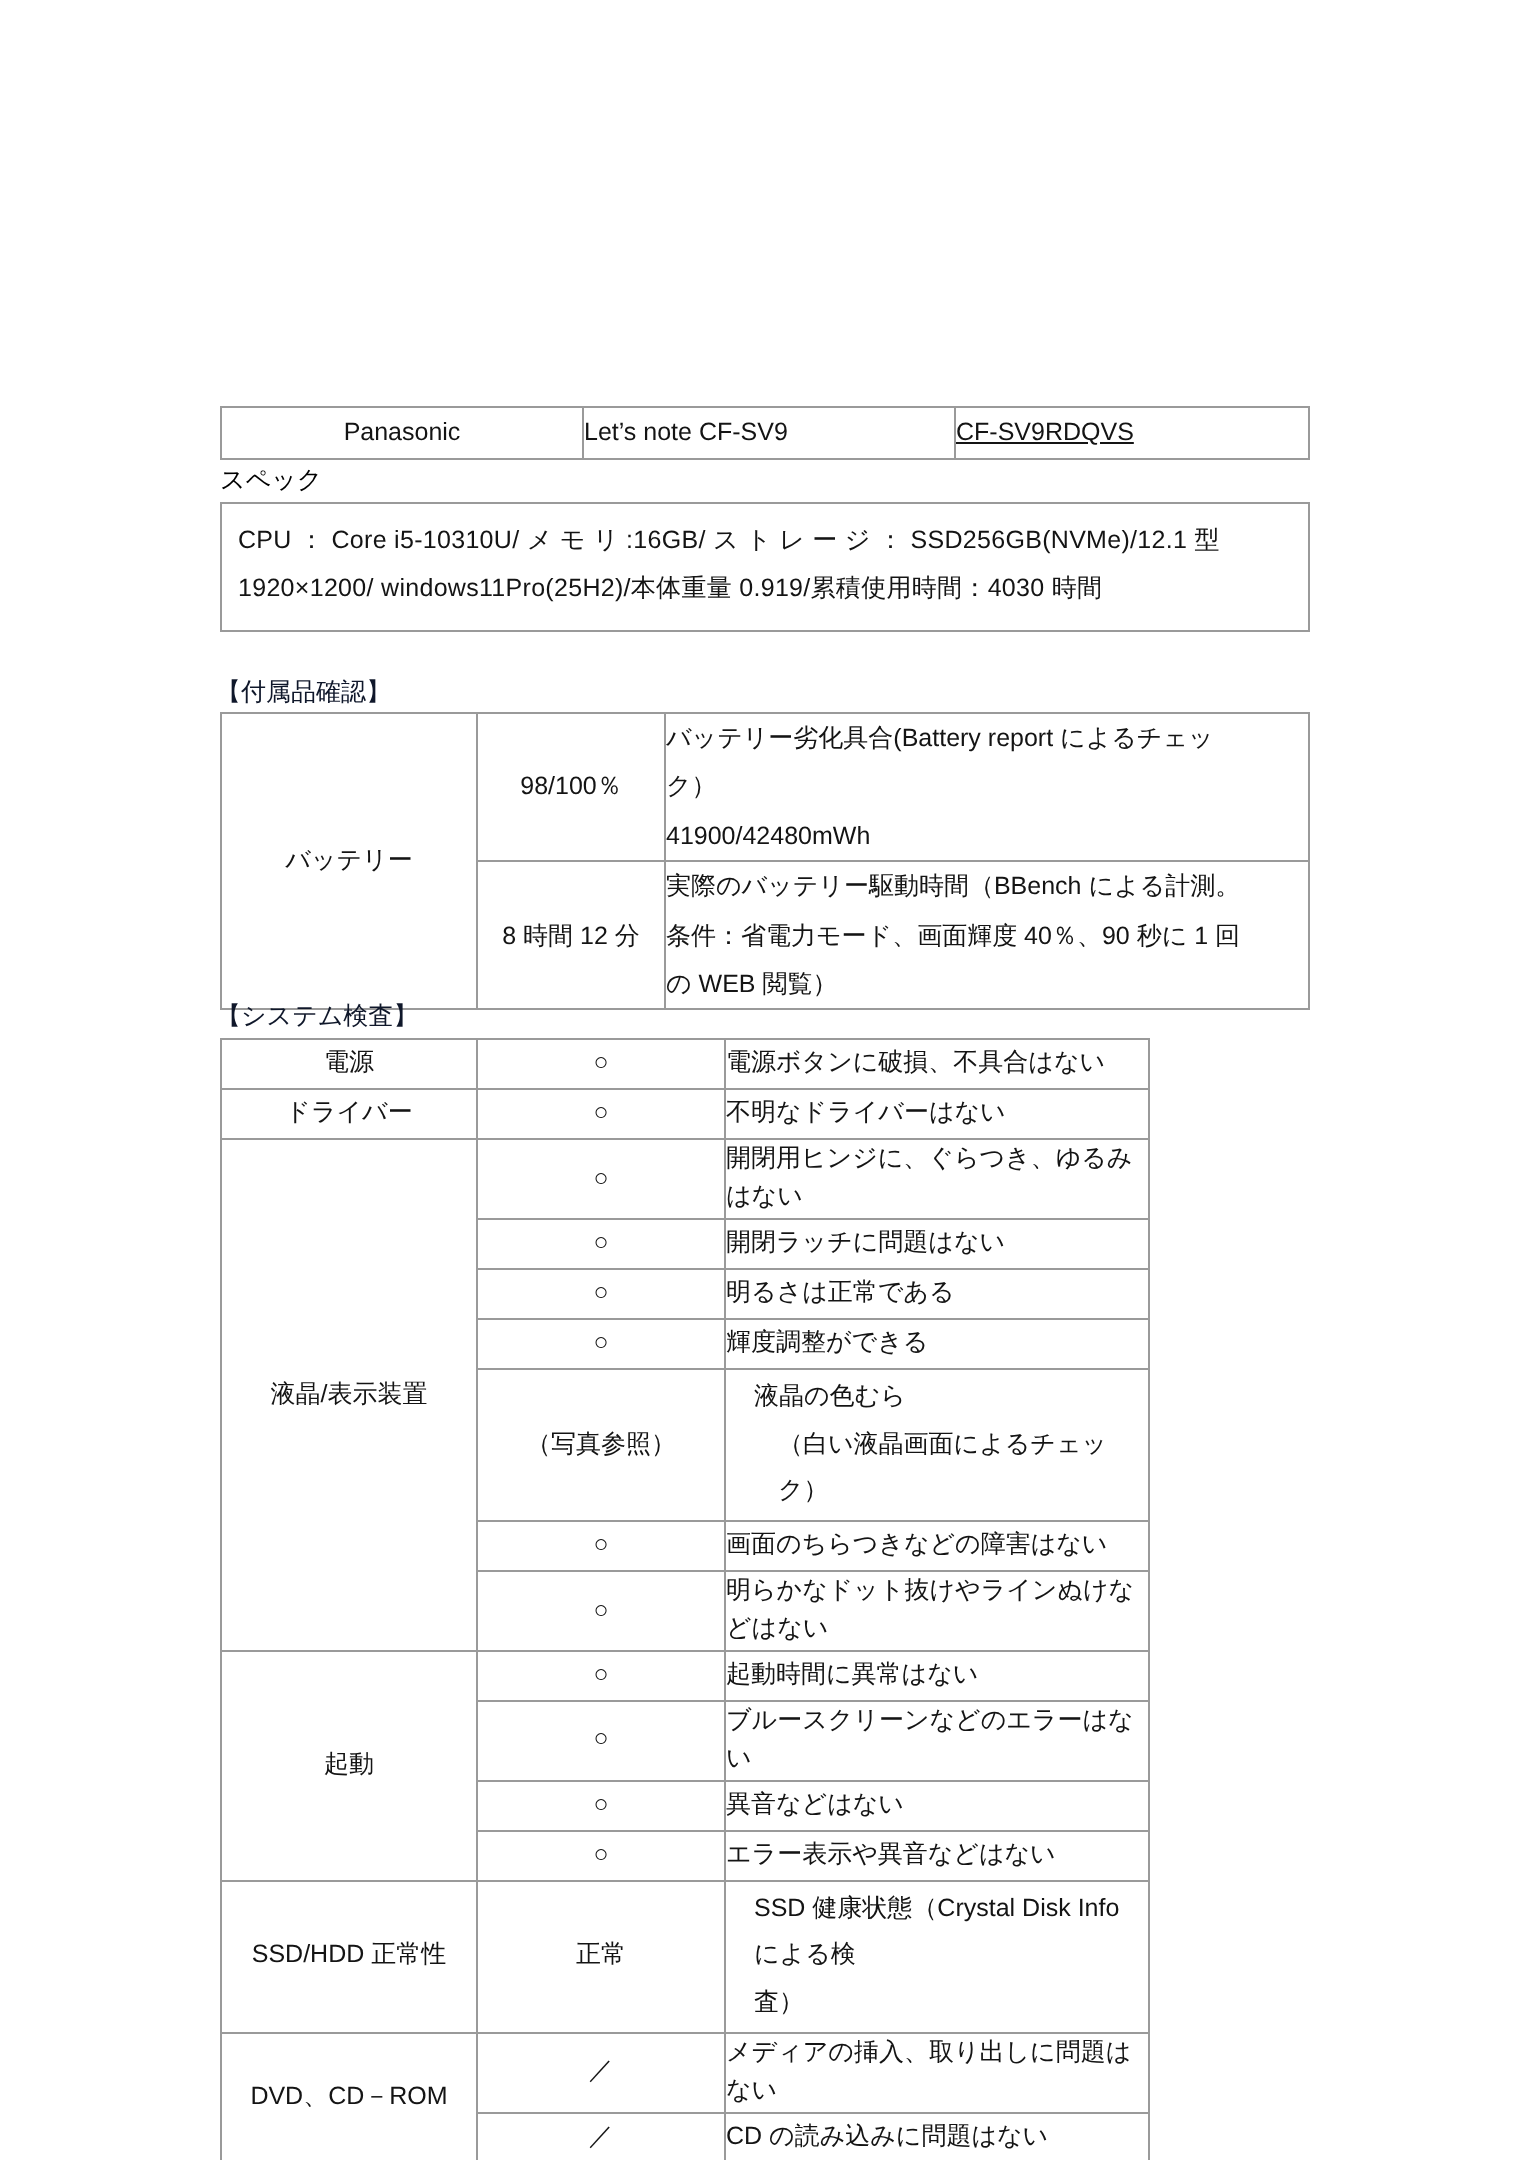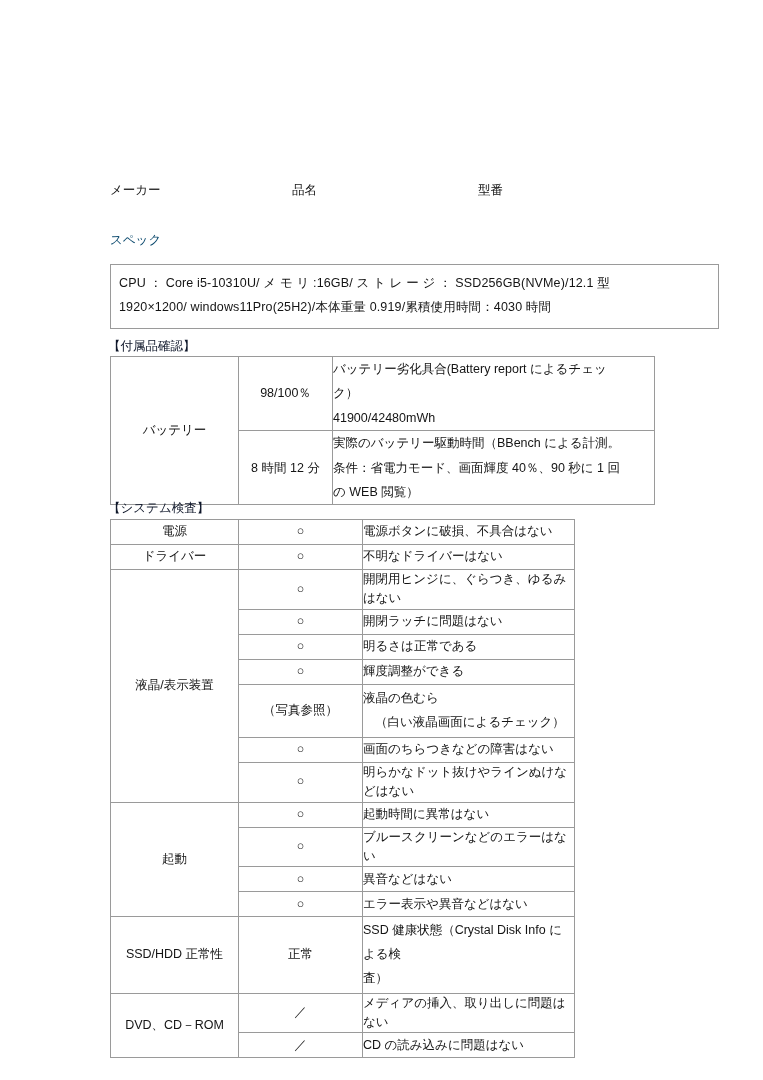--- a/index.html
+++ b/index.html
@@ -80,26 +80,26 @@
   .cell-center { text-align: center; }
   .cell-pad-l  { padding-left: 8px; }
   .model-underline { text-decoration: underline; }
 
   
   .spec-label {
     position: absolute;
     left: 110px;
     top: 232px;
     font-size: 12.5px;
-    color: #0c4a6e;
+    color: #000000;
   }
   #tbl-spec {
     left: 110px;
-    top: 264px;
-    width: 609px;
+    top: 251px;
+    width: 545px;
     padding-left: 29px;
   }
   #tbl-spec td {
     padding: 6px 8px 8px 8px;
     font-size: 12.5px;
     line-height: 1.95;
     letter-spacing: 0.15px;
   }
 
   
@@ -158,35 +158,40 @@
   }
   .sys-desc {
     padding-left: 8px;
   }
   .row-1 td { height: 24px; }
   .row-2 td { height: 48px; }
   .sys-desc.two-line {
     line-height: 1.9;
     padding-top: 2px;
     padding-bottom: 2px;
+    padding-left: 14px;
   }
   .sys-desc .indent { padding-left: 12px; display: block; }
 </style>
 </head>
 <body>
 
 <div class="page">
 
 
-  <div class="hdr-labels">
-    <span class="hdr-lbl-maker">メーカー</span>
-    <span class="hdr-lbl-name">品名</span>
-    <span class="hdr-lbl-model">型番</span>
-  </div>
-
+
+  <table class="tbl" id="tbl-header">
+    <tbody>
+        <tr>
+      <td class="cell-center" style="width:180px">Panasonic</td>
+      <td class="cell-pad-l" style="width:185px">Let’s  note CF-SV9</td>
+      <td class="cell-pad-l"><span class="model-underline">CF-SV9RDQVS</span></td>
+    </tr>
+  </tbody>
+    </table>
 
   <div class="spec-label">スペック</div>
   <table class="tbl" id="tbl-spec">
     <tbody>
         <tr>
       <td>
         <div>CPU ： Core  i5-10310U/ メ モ リ :16GB/ ス ト レ ー ジ ： SSD256GB(NVMe)/12.1 型</div>
         <div>1920×1200/ windows11Pro(25H2)/本体重量 0.919/累積使用時間：4030 時間</div>
       </td>
     </tr>

